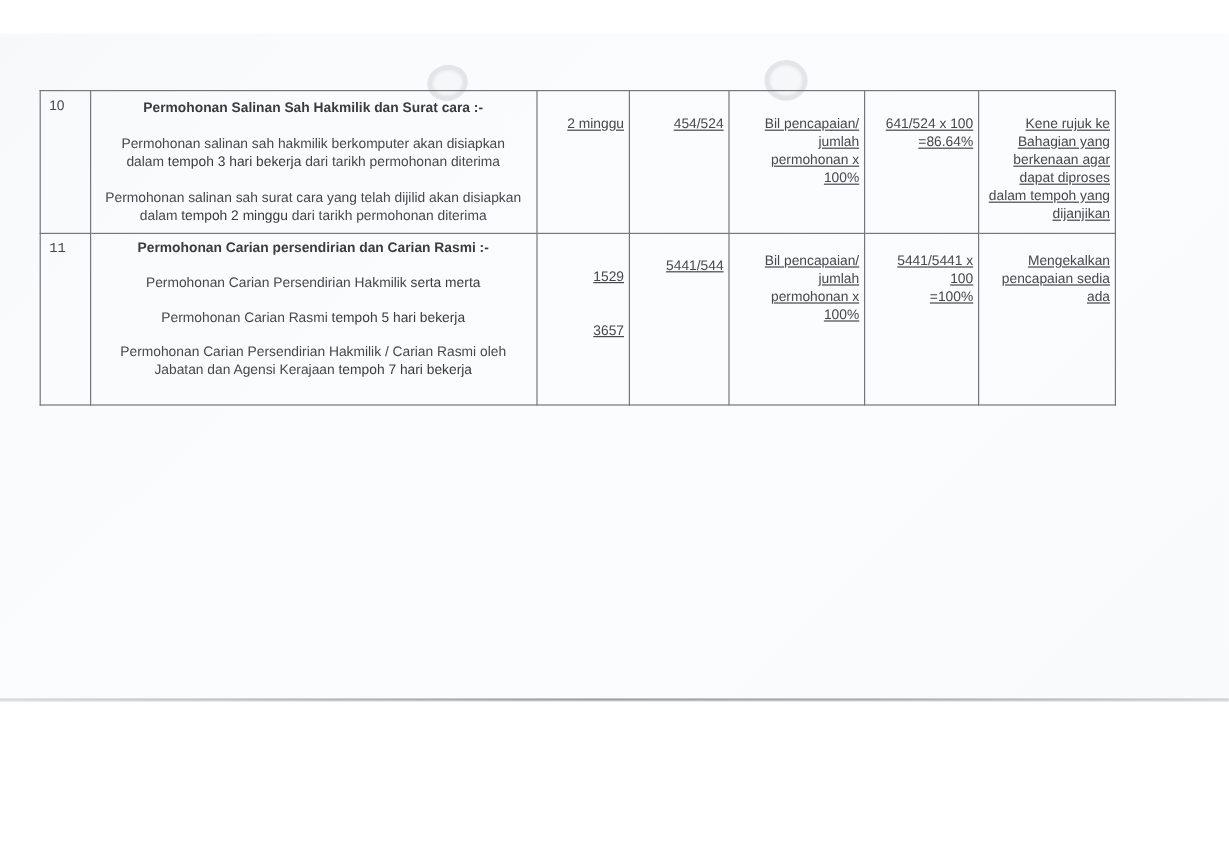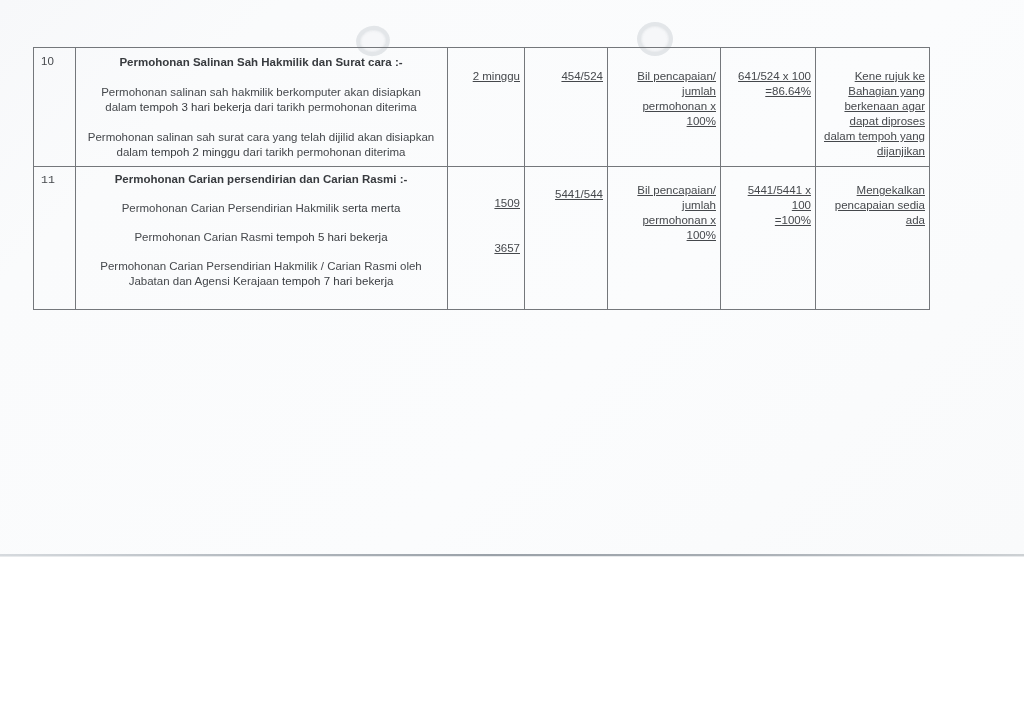--- a/index.html
+++ b/index.html
@@ -6,20 +6,21 @@
   body {
     font-family: "Liberation Sans", sans-serif;
     background: #ffffff;
   }
   .page {
     position: relative;
     width: 1024px;
     height: 557px;
     background: linear-gradient(135deg, #f7f8fa 0%, #fafbfc 18%, #fbfcfd 60%, #f9fafb 100%);
     overflow: hidden;
+    margin-top: 28px;
   }
   
   .ring {
     position: absolute;
     border-radius: 50%;
     border: 4px solid rgba(212, 216, 221, 0.55);
     background: rgba(245, 246, 248, 0.9);
     box-shadow: inset 0 0 3px rgba(185, 190, 196, 0.45);
     z-index: 0;
   }
@@ -146,21 +147,21 @@
         <td class="cell-no">
           <span>11</span>
         </td>
         <td class="cell-desc">
           <p class="heading">Permohonan Carian persendirian dan Carian Rasmi :-</p>
           <p class="para"><span>Permohonan Carian Persendirian Hakmilik </span><span class="b">serta merta</span></p>
           <p class="para"><span>Permohonan Carian Rasmi </span><span class="b">tempoh 5 hari bekerja</span></p>
           <p class="para"><span>Permohonan Carian Persendirian Hakmilik / Carian Rasmi oleh Jabatan dan Agensi Kerajaan </span><span class="b">tempoh 7 hari bekerja</span></p>
         </td>
         <td class="cell-center cell-values">
-          <div class="line value-1">1509</div>
+          <div class="line value-1">1529</div>
           <div class="line value-2">3657</div>
         </td>
         <td class="cell-center cell-ratio">
           <div class="line">5441/544</div>
         </td>
         <td class="cell-center cell-formula">
           <div class="line">Bil pencapaian/</div>
           <div class="line">jumlah</div>
           <div class="line">permohonan x</div>
           <div class="line">100%</div>

